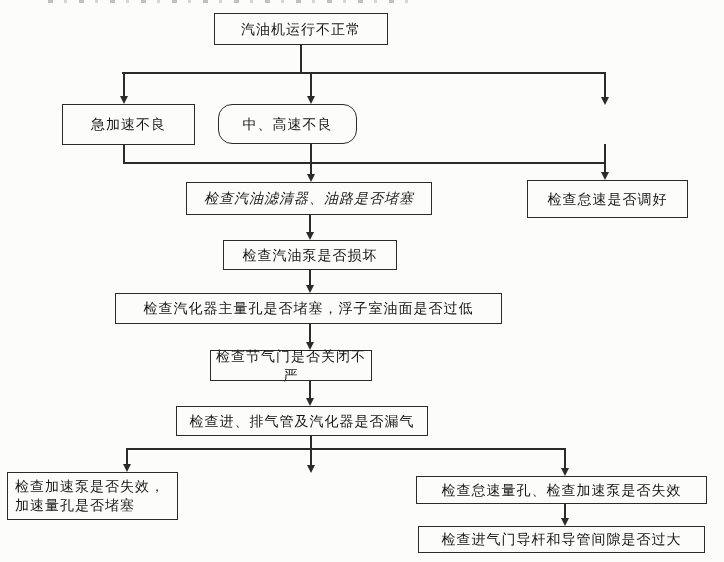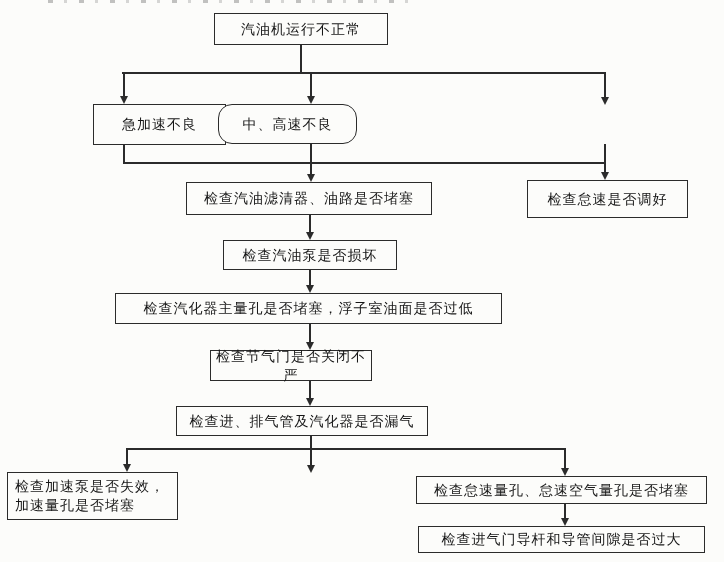--- a/index.html
+++ b/index.html
@@ -61,42 +61,42 @@
 </style>
 </head>
 <body>
 
 <div class="stage">
 
   <div class="scan-artifact"></div>
 
   <div class="node" style="left:214px; top:13px;  width:174px; height:32px;">汽油机运行不正常</div>
 
-  <div class="node" style="left:62px;  top:104px; width:133px; height:41px;margin-left:31px;">急加速不良</div>
+  <div class="node" style="left:62px;  top:104px; width:133px; height:41px;">急加速不良</div>
 
   <div class="node" style="left:218px; top:104px; width:139px; height:40px;border-radius:14px;">中、高速不良</div>
 
 
-  <div class="node" style="left:186px; top:182px; width:246px; height:33px;">检查汽油滤清器、油路是否堵塞</div>
+  <div class="node" style="left:186px; top:182px; width:246px; height:33px;font-style:italic;">检查汽油滤清器、油路是否堵塞</div>
 
   <div class="node" style="left:527px; top:180px; width:161px; height:38px;">检查怠速是否调好</div>
 
   <div class="node" style="left:223px; top:240px; width:174px; height:30px;">检查汽油泵是否损坏</div>
 
   <div class="node" style="left:115px; top:293px; width:387px; height:31px;">检查汽化器主量孔是否堵塞，浮子室油面是否过低</div>
 
   <div class="node" style="left:210px; top:350px; width:162px; height:31px;">检查节气门是否关闭不严</div>
 
   <div class="node" style="left:176px; top:406px; width:252px; height:30px;">检查进、排气管及汽化器是否漏气</div>
 
   <div class="node left-align" style="left:7px; top:472px; width:171px; height:48px;">检查加速泵是否失效，
 加速量孔是否堵塞</div>
 
 
-  <div class="node" style="left:416px; top:476px; width:291px; height:28px;">检查怠速量孔、怠速空气量孔是否堵塞</div>
+  <div class="node" style="left:416px; top:476px; width:291px; height:28px;">检查怠速量孔、检查加速泵是否失效</div>
 
   <div class="node" style="left:418px; top:526px; width:287px; height:27px;">检查进气门导杆和导管间隙是否过大</div>
 
   <div class="vline" style="left:300px; top:45px;  height:27px;"></div>
   <div class="hline" style="left:122px; top:72px;  width:483px;"></div>
 
   <div class="vline" style="left:123px; top:72px;  height:25px;"></div>
   <div class="ahead" style="left:120px; top:96px;"></div>
 
   <div class="vline" style="left:310px; top:72px;  height:25px;"></div>

